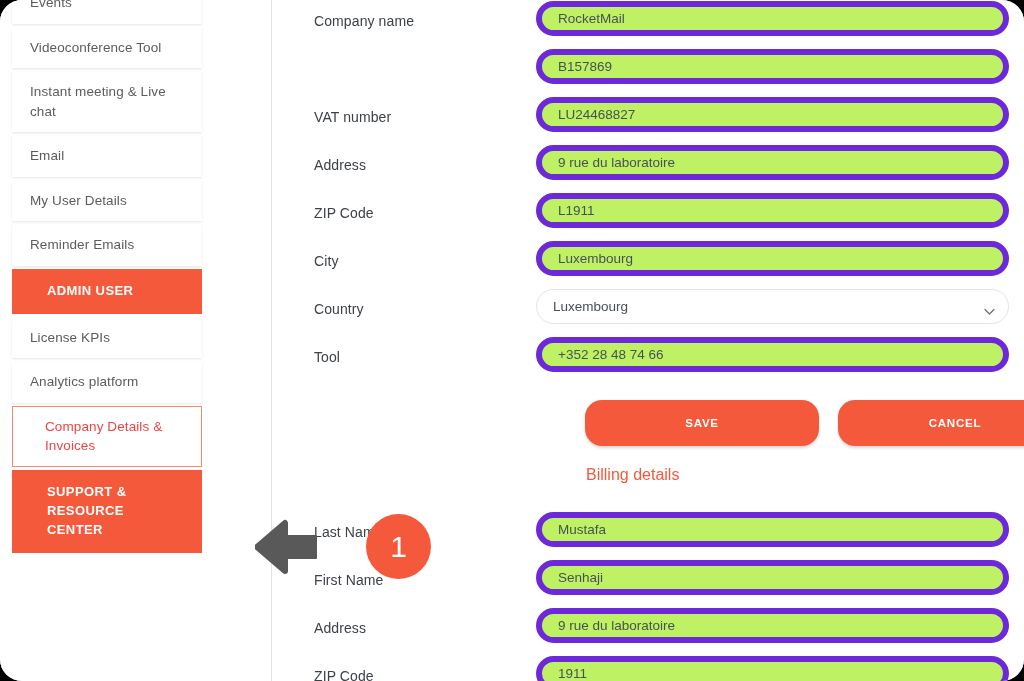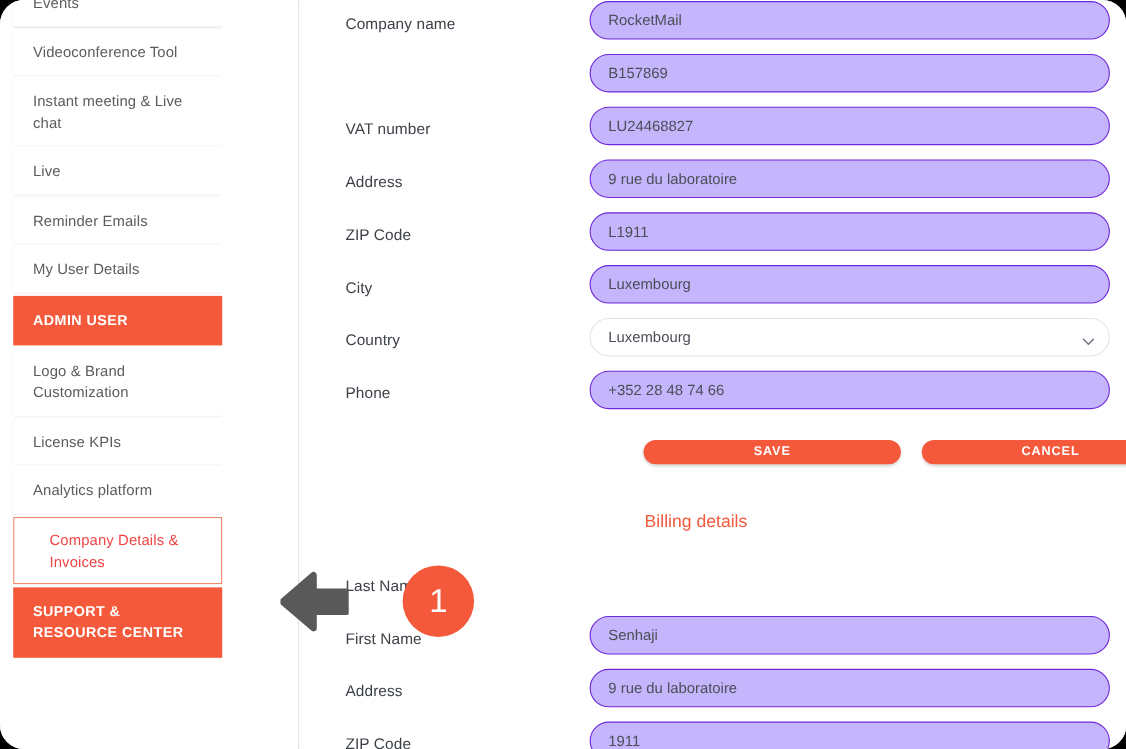--- a/index.html
+++ b/index.html
@@ -53,21 +53,21 @@
     line-height: 1.45;
     letter-spacing: 0.1px;
   }
   .nav-item.section {
     background: #F4593B;
     color: #ffffff;
     font-weight: bold;
     font-size: 13px;
     letter-spacing: 0.4px;
     box-shadow: none;
-    padding: 13px 18px;
+    padding: 13px 35px;
   }
   .nav-item.active {
     background: #ffffff;
     border: 1px solid #F4896F;
     color: #ef4444;
     box-shadow: none;
     padding: 10px 32px;
   }
 
   
@@ -92,23 +92,23 @@
     color: #3d4148;
     letter-spacing: 0.1px;
   }
   .f-input {
     position: absolute;
     left: 264px;
     top: 0;
     width: 473px;
     height: 35px;
     box-sizing: border-box;
-    border: 1px solid #6d28d9;
+    border: 6px solid #6d28d9;
     border-radius: 18px;
-    background: #c4b5fd;
+    background: #bef264;
     font-family: "Liberation Sans", sans-serif;
     font-size: 13.5px;
     color: #4a4f57;
     padding: 0 16px;
     outline: none;
   }
   .f-select-wrap {
     position: absolute;
     left: 264px;
     top: 0;
@@ -136,21 +136,21 @@
     right: 14px;
     top: 13px;
     pointer-events: none;
     color: #6b7280;
   }
 
   
   .btn {
     position: absolute;
     top: 400px;
-    height: 22px;
+    height: 46px;
     border: none;
     border-radius: 17px;
     background: #F4593B;
     color: #ffffff;
     font-family: "Liberation Sans", sans-serif;
     font-size: 11.5px;
     font-weight: bold;
     letter-spacing: 0.8px;
     box-shadow: 0 2px 3px rgba(0,0,0,0.16);
     cursor: pointer;
@@ -194,25 +194,24 @@
 </head>
 <body>
 
 <div id="frame">
 
   <nav id="sidebar">
     <div id="sidebar-list">
         <div class="nav-item"><span>Events</span></div>
         <div class="nav-item"><span>Videoconference Tool</span></div>
         <div class="nav-item"><span>Instant meeting &amp; Live chat</span></div>
-        <div class="nav-item"><span>Live</span></div>
+        <div class="nav-item"><span>Email</span></div>
+        <div class="nav-item"><span>My User Details</span></div>
         <div class="nav-item"><span>Reminder Emails</span></div>
-        <div class="nav-item"><span>My User Details</span></div>
         <div class="nav-item section"><span>ADMIN USER</span></div>
-        <div class="nav-item"><span>Logo &amp; Brand Customization</span></div>
         <div class="nav-item"><span>License KPIs</span></div>
         <div class="nav-item"><span>Analytics platform</span></div>
         <div class="nav-item active"><span>Company Details &amp; Invoices</span></div>
         <div class="nav-item section"><span>SUPPORT &amp; RESOURCE CENTER</span></div>
       </div>
   </nav>
 
   <main id="content">
 
     <div id="company-fields">
@@ -239,34 +238,35 @@
           <div class="f-label">City</div>
           <input type="text" class="f-input" value="Luxembourg" style="">
         </div>
         <div class="form-row" style="top: 289px;">
           <div class="f-label">Country</div>
           <div class="f-select-wrap"><select class="f-select"><option>Luxembourg</option></select><span class="chevron"><svg width="11" height="8" viewBox="0 0 11 8">
                 <path d="M1 1.5 L5.5 6 L10 1.5" fill="none" stroke="#6b7280" stroke-width="1.3" stroke-linecap="round"></path>
               </svg></span></div>
         </div>
         <div class="form-row" style="top: 337px;">
-          <div class="f-label">Phone</div>
+          <div class="f-label">Tool</div>
           <input type="text" class="f-input" value="+352 28 48 74 66" style="">
         </div>
       </div>
 
     <button id="btn-save" class="btn">SAVE</button>
 
     <button id="btn-cancel" class="btn">CANCEL</button>
 
     <div id="billing-title">Billing details</div>
 
     <div id="billing-fields">
         <div class="form-row" style="top: 512px;">
           <div class="f-label">Last Name</div>
+          <input type="text" class="f-input" value="Mustafa" style="">
         </div>
         <div class="form-row" style="top: 560px;">
           <div class="f-label">First Name</div>
           <input type="text" class="f-input" value="Senhaji" style="">
         </div>
         <div class="form-row" style="top: 608px;">
           <div class="f-label">Address</div>
           <input type="text" class="f-input" value="9 rue du laboratoire" style="">
         </div>
         <div class="form-row" style="top: 656px;">

